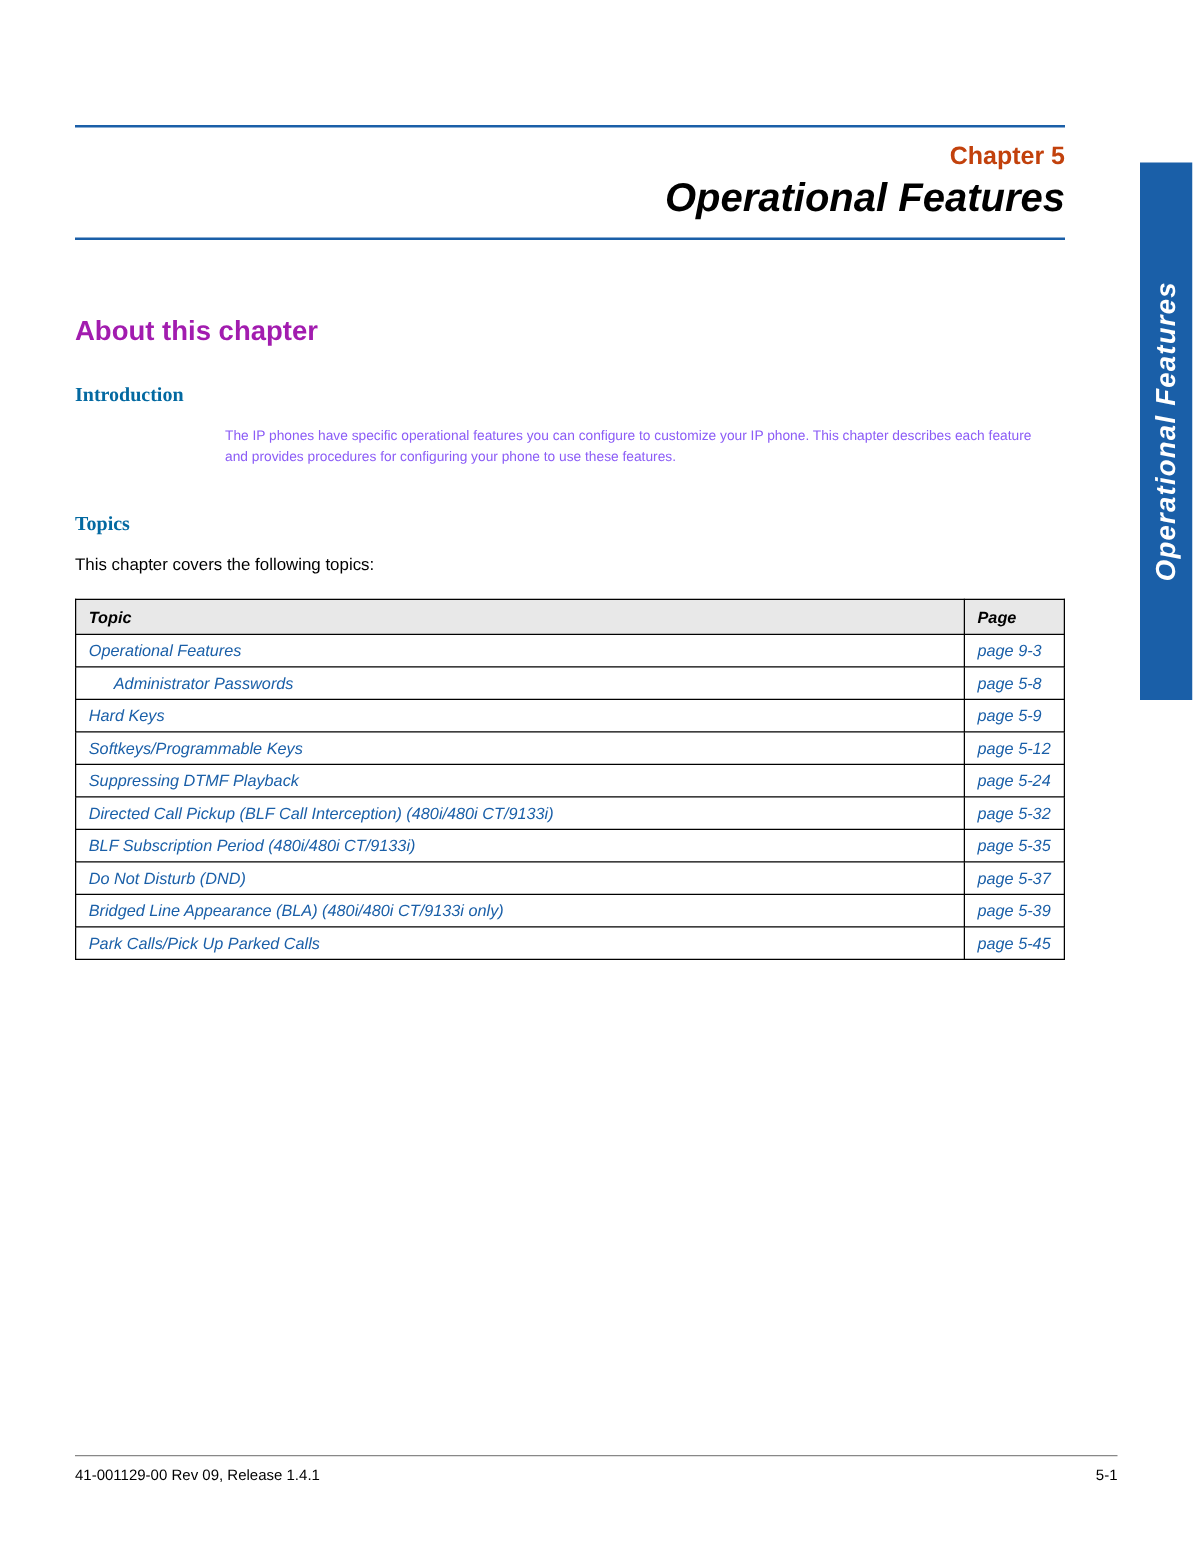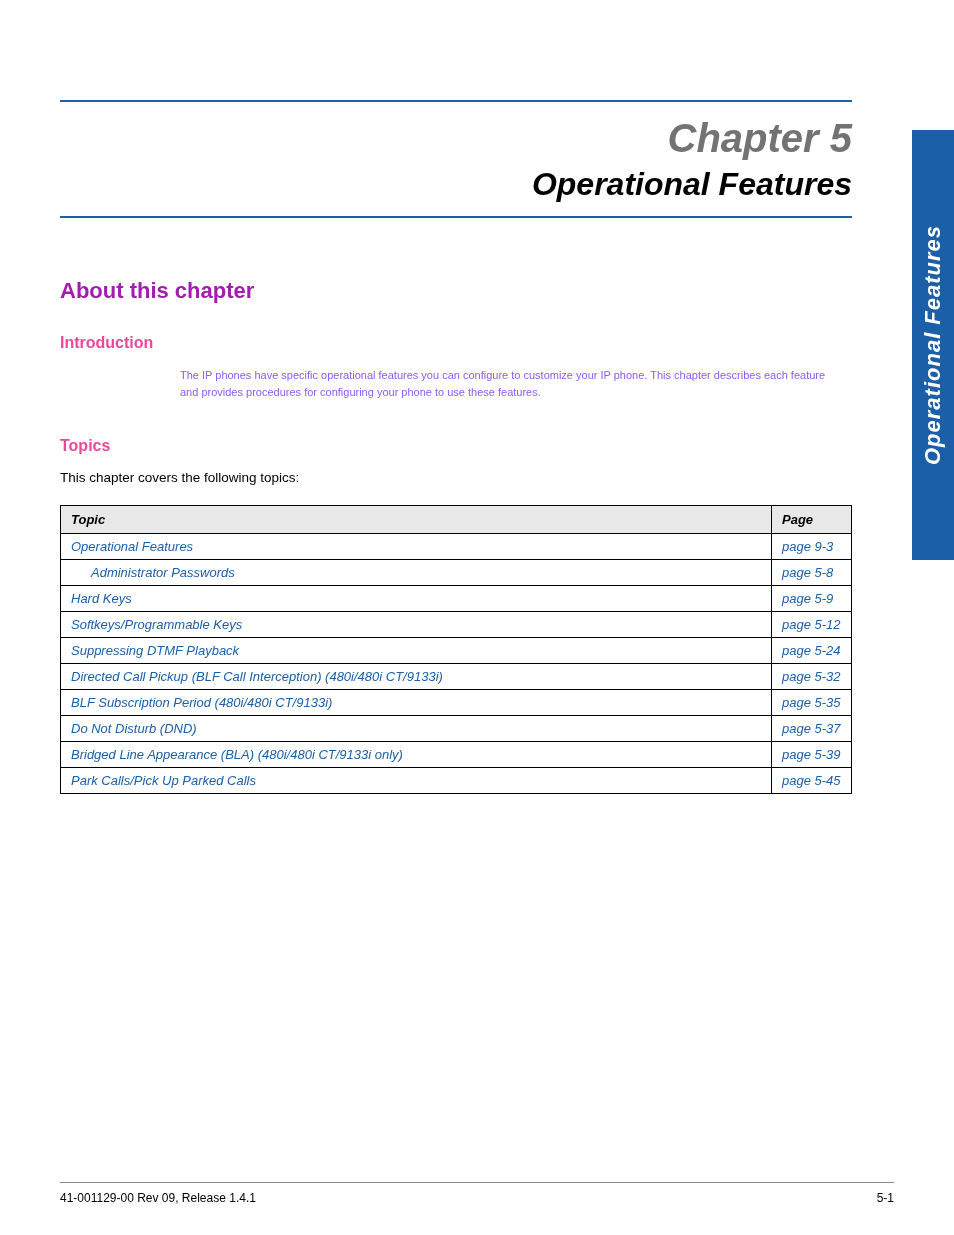--- a/index.html
+++ b/index.html
@@ -64,24 +64,23 @@
       margin-bottom: 10px;
     }
 
     
     .chapter-heading {
       text-align: right;
       margin-bottom: 5px;
     }
 
     .chapter-heading .chapter-title {
-      font-size: 40px;
-      font-style: italic;
-      font-weight: bold;
-      color: #737373;
+      font-size: 20px;
+      font-weight: bold;
+      color: #c2410c;
       display: block;
       line-height: 1.3;
     }
 
     .chapter-heading .chapter-subtitle {
       font-size: 32px;
       font-style: italic;
       font-weight: bold;
       color: #000000;
       display: block;
@@ -100,22 +99,23 @@
       font-size: 22px;
       font-weight: bold;
       color: #a21caf;
       margin-bottom: 30px;
     }
 
     
     .subsection-heading {
       font-size: 16px;
       font-weight: bold;
-      color: #ec4899;
+      color: #0369a1;
       margin-bottom: 15px;
+      font-family: Liberation Serif, serif;
     }
 
     .intro-text {
       margin-left: 120px;
       margin-right: 7px;
       font-size: 11px;
       line-height: 1.6;
       color: #8b5cf6;
       margin-bottom: 35px;
     }
@@ -167,21 +167,21 @@
     }
 
     .link-text {
       color: #1a5fa8;
       text-decoration: none;
     }
 
     
     .page-footer {
       position: absolute;
-      bottom: 30px;
+      bottom: 48px;
       left: 60px;
       right: 60px;
       border-top: 1px solid #888888;
       padding-top: 8px;
       display: flex;
       justify-content: space-between;
       font-size: 12px;
       color: #000000;
     }
 

